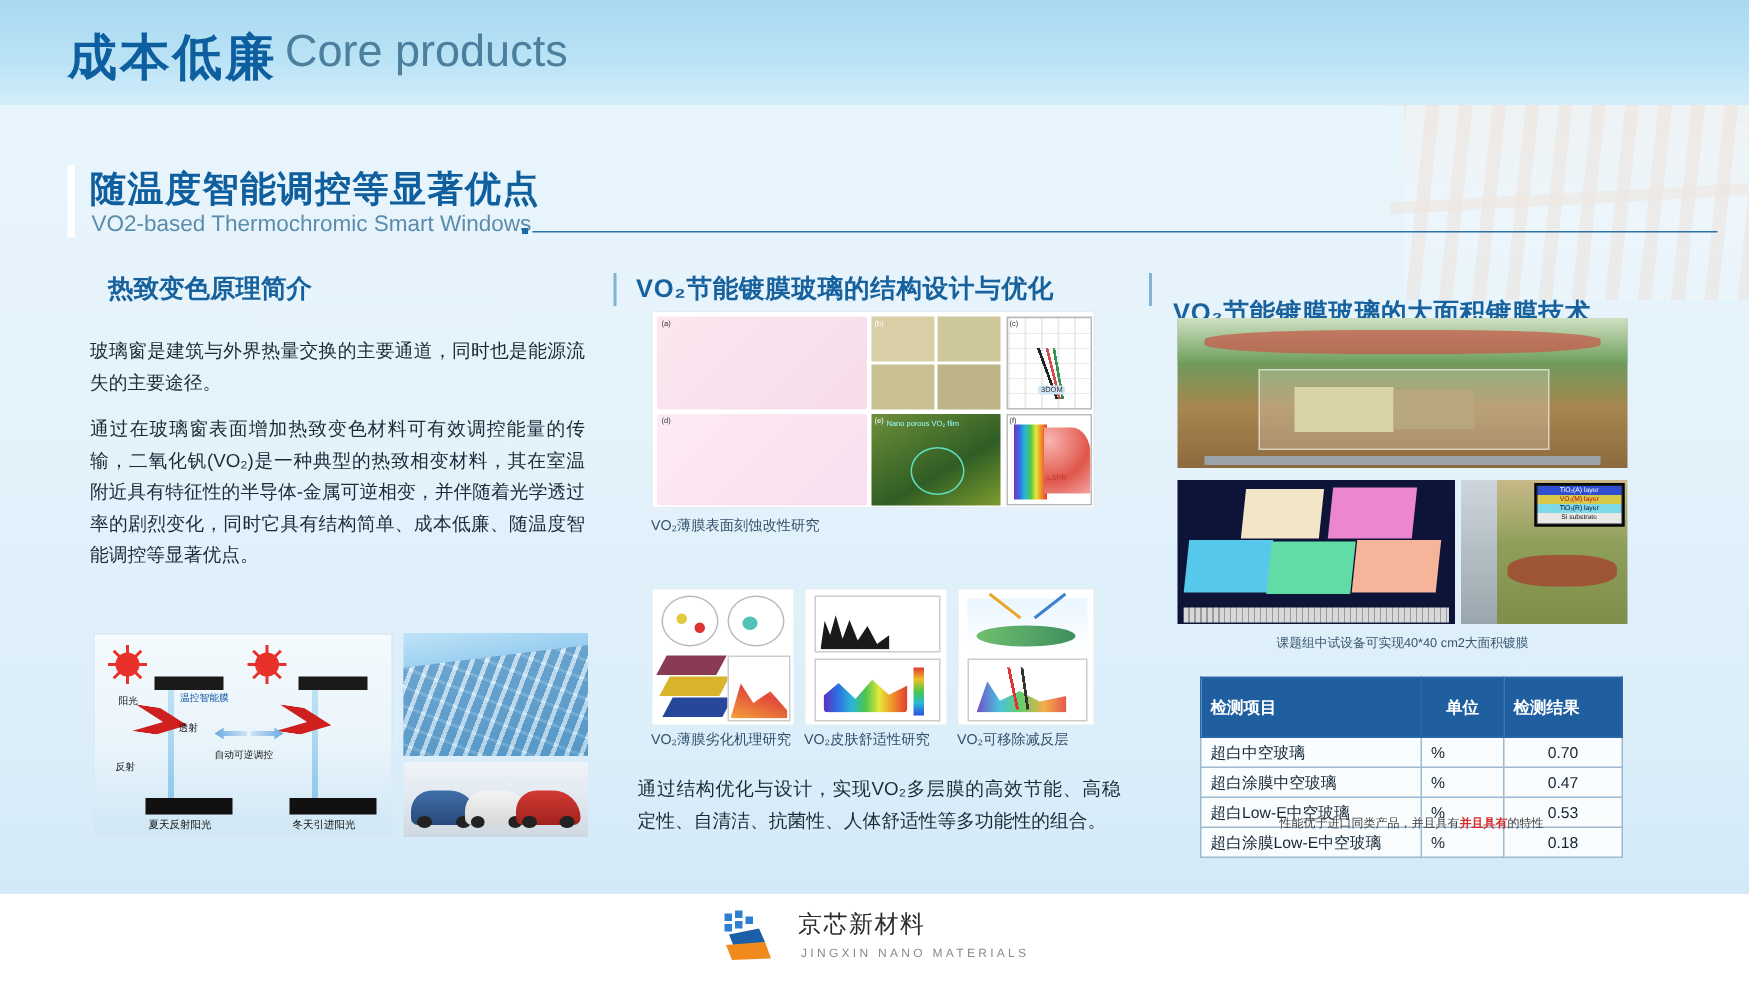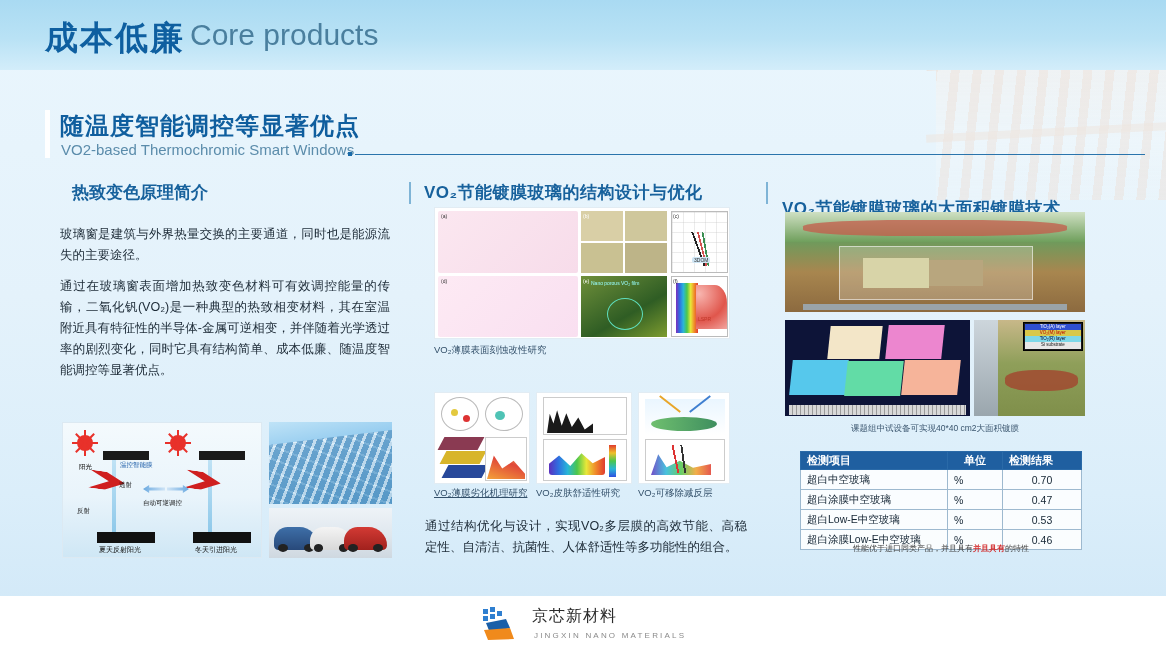--- a/index.html
+++ b/index.html
@@ -98,21 +98,21 @@
 
   
   .fig-card{position:absolute;background:#ffffff;border:1px solid #e2ecf3;box-sizing:border-box;overflow:hidden;}
   .fig-cap{position:absolute;font-size:9.5px;color:#33506a;text-align:left;white-space:nowrap;}
   .m-para{position:absolute;left:425px;top:516px;width:322px;font-size:12.5px;line-height:21px;color:#1c2a36;text-align:justify;}
 
   
   .r-cap{position:absolute;font-size:8.5px;color:#3a556e;text-align:center;width:300px;}
   .tbl{position:absolute;left:800px;top:451px;width:282px;border-collapse:collapse;
        font-size:10.5px;color:#132433;background:rgba(255,255,255,.86);}
-  .tbl th{background:#1f5fa0;color:#fff;font-weight:bold;padding:1px 6px;text-align:left;font-size:11px;
+  .tbl th{background:#1f5fa0;color:#fff;font-weight:bold;padding:12px 6px;text-align:left;font-size:11px;
           border:1px solid #2a6aa8;}
   .tbl td{border:1px solid #9db9cf;padding:2.5px 6px;}
   .tbl td.u{text-align:left;width:42px;}
   .tbl td.v{text-align:center;width:66px;}
   .tbl th.u{text-align:center;}
   .tbl th.v{}
   .tnote{position:absolute;left:800px;top:543px;width:282px;text-align:center;font-size:8px;color:#3c3c3c;}
   .tnote b{color:#d32f2f;}
 
   
@@ -239,21 +239,21 @@
     <div style="position:absolute;left:50px;top:4px;width:36px;height:32px;border-radius:50%;border:1px solid #bbb;background:#fff;"></div>
     <div style="position:absolute;left:16px;top:16px;width:7px;height:7px;border-radius:50%;background:#e3c93f;"></div>
     <div style="position:absolute;left:28px;top:22px;width:7px;height:7px;border-radius:50%;background:#d33;"></div>
     <div style="position:absolute;left:60px;top:18px;width:10px;height:9px;border-radius:50%;background:#4fc3b5;"></div>
     <div style="position:absolute;left:6px;top:44px;width:40px;height:13px;background:#8a3a52;transform:skewX(-28deg);"></div>
     <div style="position:absolute;left:8px;top:58px;width:40px;height:13px;background:#d8b52a;transform:skewX(-28deg);"></div>
     <div style="position:absolute;left:10px;top:72px;width:40px;height:13px;background:#27489a;transform:skewX(-28deg);"></div>
     <div style="position:absolute;left:50px;top:44px;width:42px;height:44px;background:#fff;border:1px solid #ccc;box-sizing:border-box;"></div>
     <div style="position:absolute;left:52px;top:60px;width:38px;height:26px;background:linear-gradient(20deg,#f4a23a,#e0483a 60%,#f6d25a);clip-path:polygon(0 100%,18% 10%,40% 60%,70% 30%,100% 80%,100% 100%);"></div>
   </div>
-  <div class="fig-cap" style="left:434px;top:487px;width:96px;text-decoration:underline;">VO₂薄膜劣化机理研究</div>
+  <div class="fig-cap" style="left:434px;top:487px;width:96px;">VO₂薄膜劣化机理研究</div>
 
   <div class="fig-card" style="left:536px;top:392px;width:96px;height:92px;">
     <div style="position:absolute;left:6px;top:4px;width:84px;height:38px;background:#fff;border:1px solid #ccc;box-sizing:border-box;"></div>
     <div style="position:absolute;left:10px;top:16px;width:46px;height:24px;background:#1a1a1a;clip-path:polygon(0 100%,6% 20%,14% 60%,22% 5%,32% 70%,42% 18%,54% 75%,68% 35%,82% 85%,100% 60%,100% 100%);"></div>
     <div style="position:absolute;left:6px;top:46px;width:84px;height:42px;background:#fff;border:1px solid #ccc;box-sizing:border-box;"></div>
     <div style="position:absolute;left:12px;top:54px;width:56px;height:28px;background:linear-gradient(90deg,#5b2fbe,#2f6fe0,#29b6d8,#4cc64c,#e8e839,#f08a2a,#e03b2f);
                 clip-path:polygon(0 60%,18% 30%,38% 68%,58% 22%,78% 58%,100% 36%,100% 100%,0 100%);border-radius:3px;"></div>
     <div style="position:absolute;left:72px;top:52px;width:7px;height:32px;background:linear-gradient(180deg,#e03b2f,#f0c02a,#4cc64c,#29b6d8,#2f4fe0);"></div>
   </div>
   <div class="fig-cap" style="left:536px;top:487px;width:96px;">VO₂皮肤舒适性研究</div>
@@ -324,21 +324,21 @@
         <td class="v">0.47</td>
       </tr>
       <tr>
         <td>超白Low-E中空玻璃</td>
         <td class="u">%</td>
         <td class="v">0.53</td>
       </tr>
       <tr>
         <td>超白涂膜Low-E中空玻璃</td>
         <td class="u">%</td>
-        <td class="v">0.46</td>
+        <td class="v">0.18</td>
       </tr>
     </tbody>
   </table>
   <div class="tnote"><span>性能优于进口同类产品，并且具有</span><b>并且具有</b><span>的特性</span></div>
 
   <div class="footer"></div>
   <div class="logo">
     <svg class="logo-mark" viewBox="0 0 44 36">
       <rect x="3" y="3" width="5" height="5" fill="#2f7fd0"></rect>
       <rect x="10" y="1" width="5" height="5" fill="#2f7fd0"></rect>

